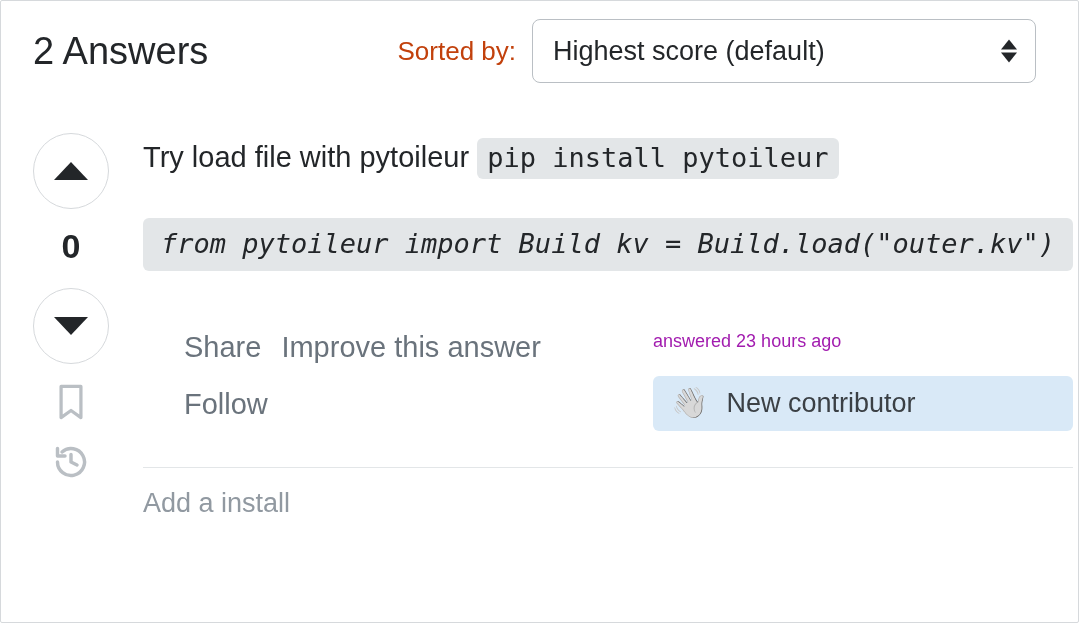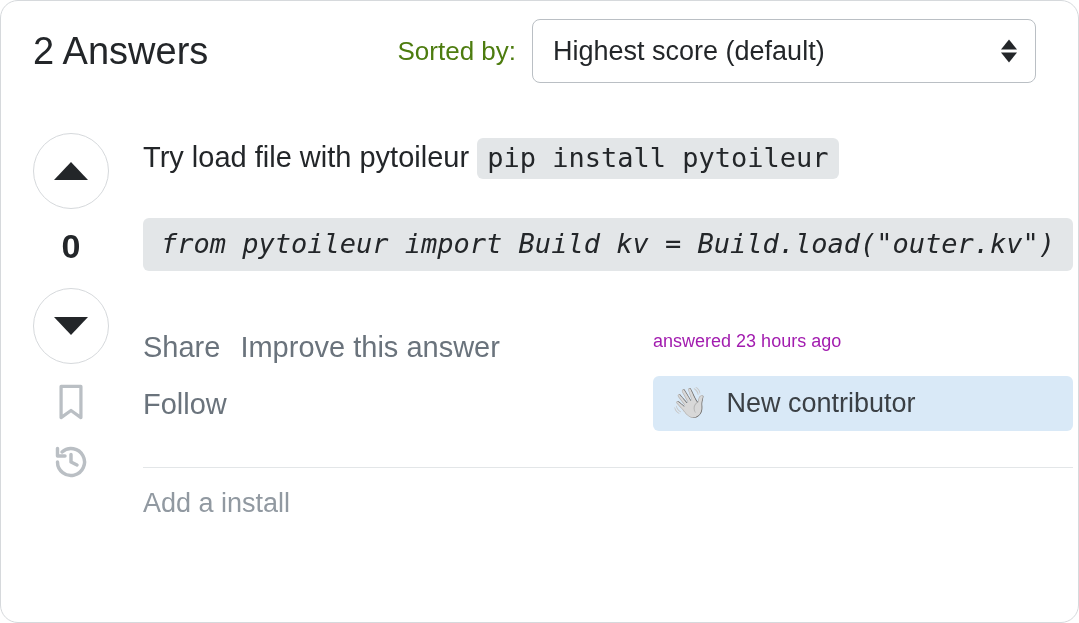--- a/index.html
+++ b/index.html
@@ -6,21 +6,21 @@
   html, body { width: 1079px; height: 623px; }
   body {
     font-family: -apple-system, BlinkMacSystemFont, "Segoe UI", Arial, sans-serif;
     color: #232629;
     background: #fff;
   }
   .frame {
     width: 1079px;
     height: 623px;
     border: 1px solid #d6d9dc;
-    border-radius: 18px;
+    border-radius: 2px;
     padding: 18px 42px 10px 32px;
     position: relative;
   }
   .header {
     display: flex;
     align-items: center;
     justify-content: space-between;
     margin-bottom: 50px;
   }
   .title {
@@ -28,21 +28,21 @@
     font-weight: 400;
     color: #232629;
   }
   .sort-wrap {
     display: flex;
     align-items: center;
     gap: 16px;
   }
   .sort-label {
     font-size: 26px;
-    color: #4d7c0f;
+    color: #c2410c;
   }
   .sort-select {
     position: relative;
     width: 504px;
     height: 64px;
     border: 1px solid #babfc4;
     border-radius: 8px;
     display: flex;
     align-items: center;
     padding: 0 20px;
@@ -133,20 +133,21 @@
     margin-top: 40px;
     max-width: 100%;
     white-space: nowrap;
     font-style: italic;
   }
 
   .postfoot {
     display: flex;
     justify-content: space-between;
     margin-top: 60px;
+    margin-left: 41px;
   }
   .actions {
     display: flex;
     flex-wrap: wrap;
     gap: 14px 20px;
     font-size: 29px;
     color: #6a737c;
     max-width: 420px;
   }
   .actions span { cursor: pointer; }

